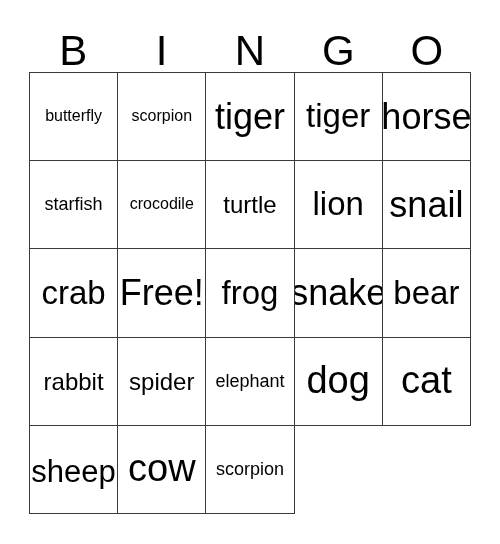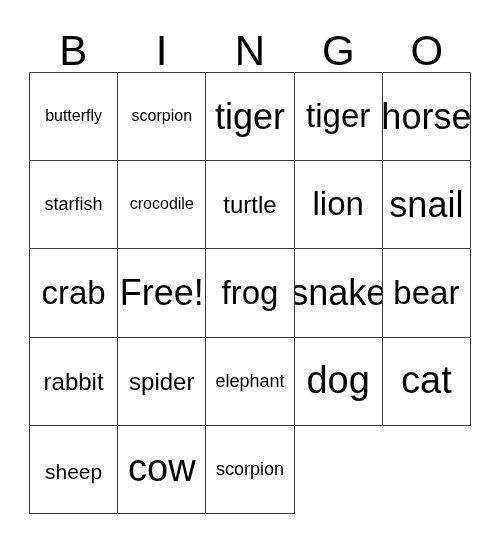--- a/index.html
+++ b/index.html
@@ -174,21 +174,21 @@
       <span class="cell-text len-8">elephant</span>
     </div>
 
     <div class="bingo-cell">
       <span class="cell-text len-3">dog</span>
     </div>
     <div class="bingo-cell">
       <span class="cell-text len-3">cat</span>
     </div>
     <div class="bingo-cell">
-      <span class="cell-text len-5" style="font-size: 21px; margin-top: 6px;">sheep</span>
+      <span class="cell-text len-5" style="font-size: 31px; margin-top: 6px;">sheep</span>
     </div>
     <div class="bingo-cell">
       <span class="cell-text len-3">cow</span>
     </div>
     <div class="bingo-cell">
       <span class="cell-text len-8">scorpion</span>
     </div>
   </div>
 
 </div>

